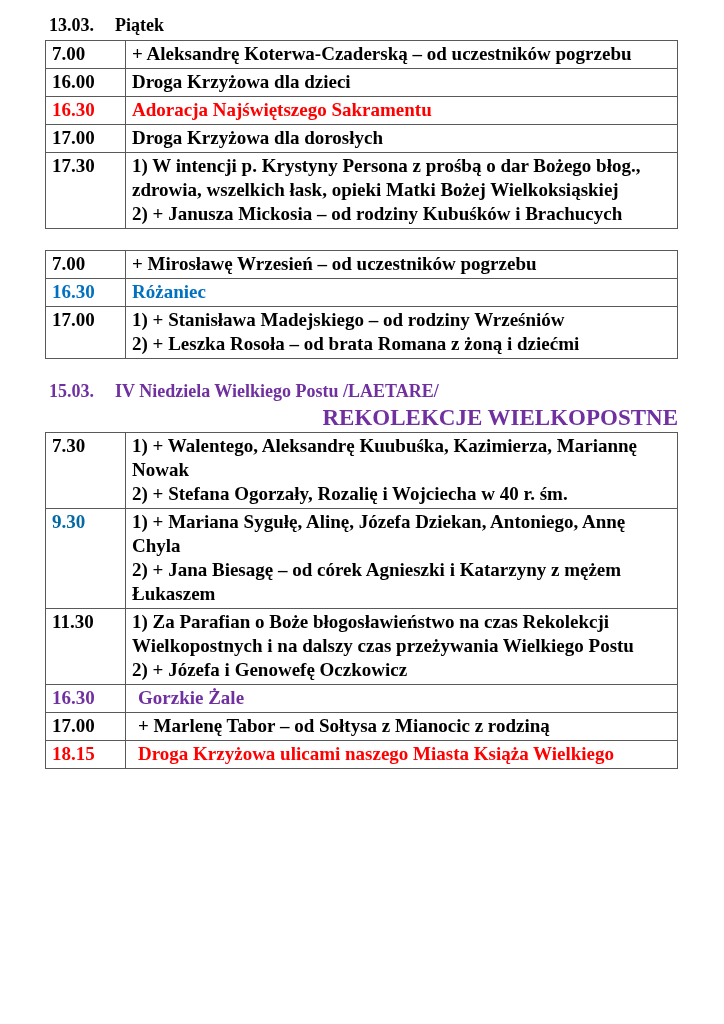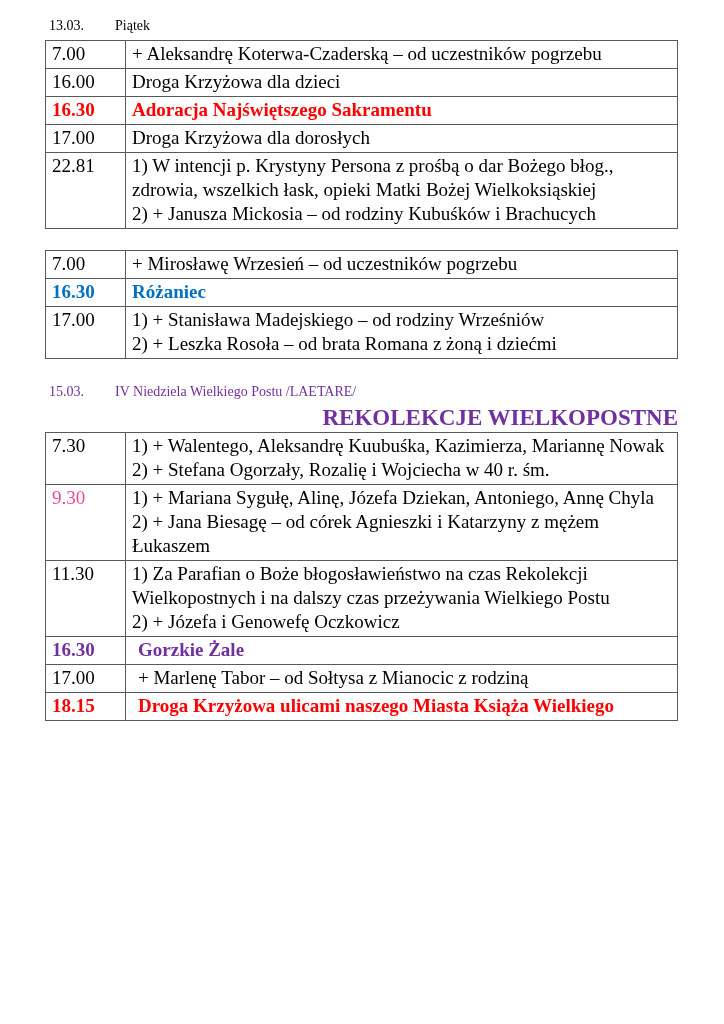--- a/index.html
+++ b/index.html
@@ -14,22 +14,22 @@
   }
   .page {
     box-sizing: border-box;
     width: 724px;
     height: 1024px;
     padding-top: 14px;
   }
   .section { margin: 0; }
   .section-header {
     margin: 0 0 3px 49px;
-    font-weight: normal;
-    font-size: 14px;
+    font-weight: bold;
+    font-size: 18px;
     line-height: 23px;
     white-space: nowrap;
   }
   .section-date {
     display: inline-block;
     width: 66px;
   }
   .section-subheader {
     box-sizing: border-box;
     width: 633px;
@@ -44,20 +44,21 @@
     table-layout: fixed;
     width: 633px;
     margin: 0 0 21px 45px;
   }
   table.sched td {
     border: 1px solid #595959;
     vertical-align: top;
     font-size: 19px;
     line-height: 24px;
     padding: 1px 5px 2px 6px;
+    font-weight: bold;
   }
   td.time-cell { width: 68px; }
   td.desc-cell { white-space: pre-line; }
   td.desc-cell.indent { padding-left: 12px; }
   .bold { font-weight: bold; }
 </style>
 </head>
 <body>
 
 <div class="page">
@@ -76,21 +77,21 @@
             </tr>
             <tr>
               <td class="time-cell bold" style="color: rgb(255, 0, 0);">16.30</td>
               <td class="desc-cell bold" style="color: rgb(255, 0, 0);">Adoracja Najświętszego Sakramentu</td>
             </tr>
             <tr>
               <td class="time-cell" style="color: rgb(0, 0, 0);">17.00</td>
               <td class="desc-cell" style="color: rgb(0, 0, 0);">Droga Krzyżowa dla dorosłych</td>
             </tr>
             <tr>
-              <td class="time-cell" style="color: rgb(0, 0, 0);">22.81</td>
+              <td class="time-cell" style="color: rgb(0, 0, 0);">17.30</td>
               <td class="desc-cell" style="color: rgb(0, 0, 0);">1) W intencji p. Krystyny Persona z prośbą o dar Bożego błog.,
 zdrowia, wszelkich łask, opieki Matki Bożej Wielkoksiąskiej
 2) + Janusza Mickosia – od rodziny Kubuśków i Brachucych</td>
             </tr>
           </tbody>
         </table>
       </div>
       <div class="section">
         <table class="sched">
           <tbody>
@@ -114,21 +115,21 @@
         <div class="section-header" style="color: rgb(112, 48, 160);"><span class="section-date">15.03.</span><span class="section-title">IV Niedziela Wielkiego Postu /LAETARE/</span></div>
         <div class="section-subheader" style="color: rgb(112, 48, 160);">REKOLEKCJE WIELKOPOSTNE</div>
         <table class="sched">
           <tbody>
             <tr>
               <td class="time-cell" style="color: rgb(0, 0, 0);">7.30</td>
               <td class="desc-cell" style="color: rgb(0, 0, 0); margin-top: 25px;">1) + Walentego, Aleksandrę Kuubuśka, Kazimierza, Mariannę Nowak
 2) + Stefana Ogorzały, Rozalię i Wojciecha w 40 r. śm.</td>
             </tr>
             <tr>
-              <td class="time-cell" style="color: #ec4899;">9.30</td>
+              <td class="time-cell" style="color: #0369a1;">9.30</td>
               <td class="desc-cell" style="color: rgb(0, 0, 0);">1) + Mariana Sygułę, Alinę, Józefa Dziekan, Antoniego, Annę Chyla
 2) + Jana Biesagę – od córek Agnieszki i Katarzyny z mężem
 Łukaszem</td>
             </tr>
             <tr>
               <td class="time-cell" style="color: rgb(0, 0, 0);">11.30</td>
               <td class="desc-cell" style="color: rgb(0, 0, 0);">1) Za Parafian o Boże błogosławieństwo na czas Rekolekcji
 Wielkopostnych i na dalszy czas przeżywania Wielkiego Postu
 2) + Józefa i Genowefę Oczkowicz</td>
             </tr>

